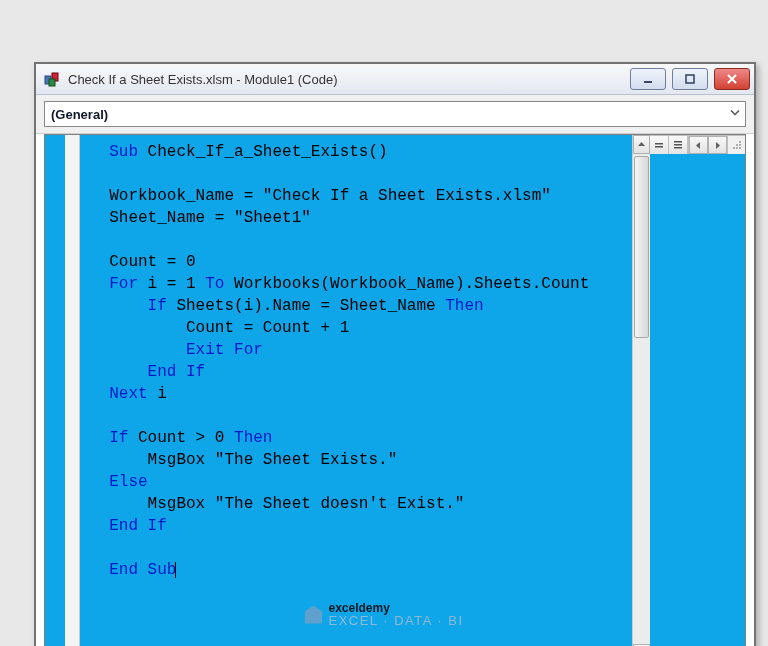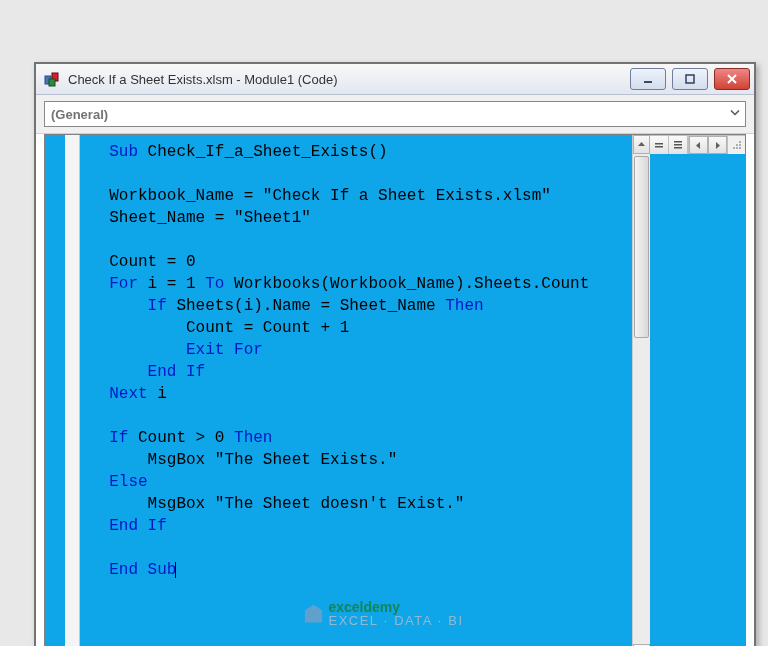--- a/index.html
+++ b/index.html
@@ -74,21 +74,21 @@
   .dropdown {
     flex: 1;
     height: 24px;
     background: #fff;
     border: 1px solid #888;
     display: flex;
     align-items: center;
     padding: 0 6px;
     font-size: 13px;
     font-weight: bold;
-    color: #737373;
+    color: #0f172a;
     position: relative;
     font-family: Tahoma, Arial, sans-serif;
   }
   .dropdown .arrow {
     position: absolute;
     right: 4px;
     top: 50%;
     transform: translateY(-50%);
   }
 
@@ -193,21 +193,21 @@
     display: flex;
     align-items: center;
     gap: 6px;
     opacity: 0.85;
     pointer-events: none;
   }
   .watermark .logo {
     width:18px;height:18px;background:#6fa0c8;
     clip-path: polygon(50% 0,100% 35%,100% 100%,0 100%,0 35%);
   }
-  .watermark .brand { font-weight:bold; color:#15803d; font-size:14px;}
+  .watermark .brand { font-weight:bold; color:#000000; font-size:12px;}
   .watermark .tag { font-size:13px; letter-spacing:1.5px; color:#a8bccc; margin-top:-2px;}
   .cursor-line {
     border-left: 1px solid #000;
     display: inline-block;
     height: 16px;
     vertical-align: middle;
     margin-left: -1px;
   }
 </style>
 </head>

